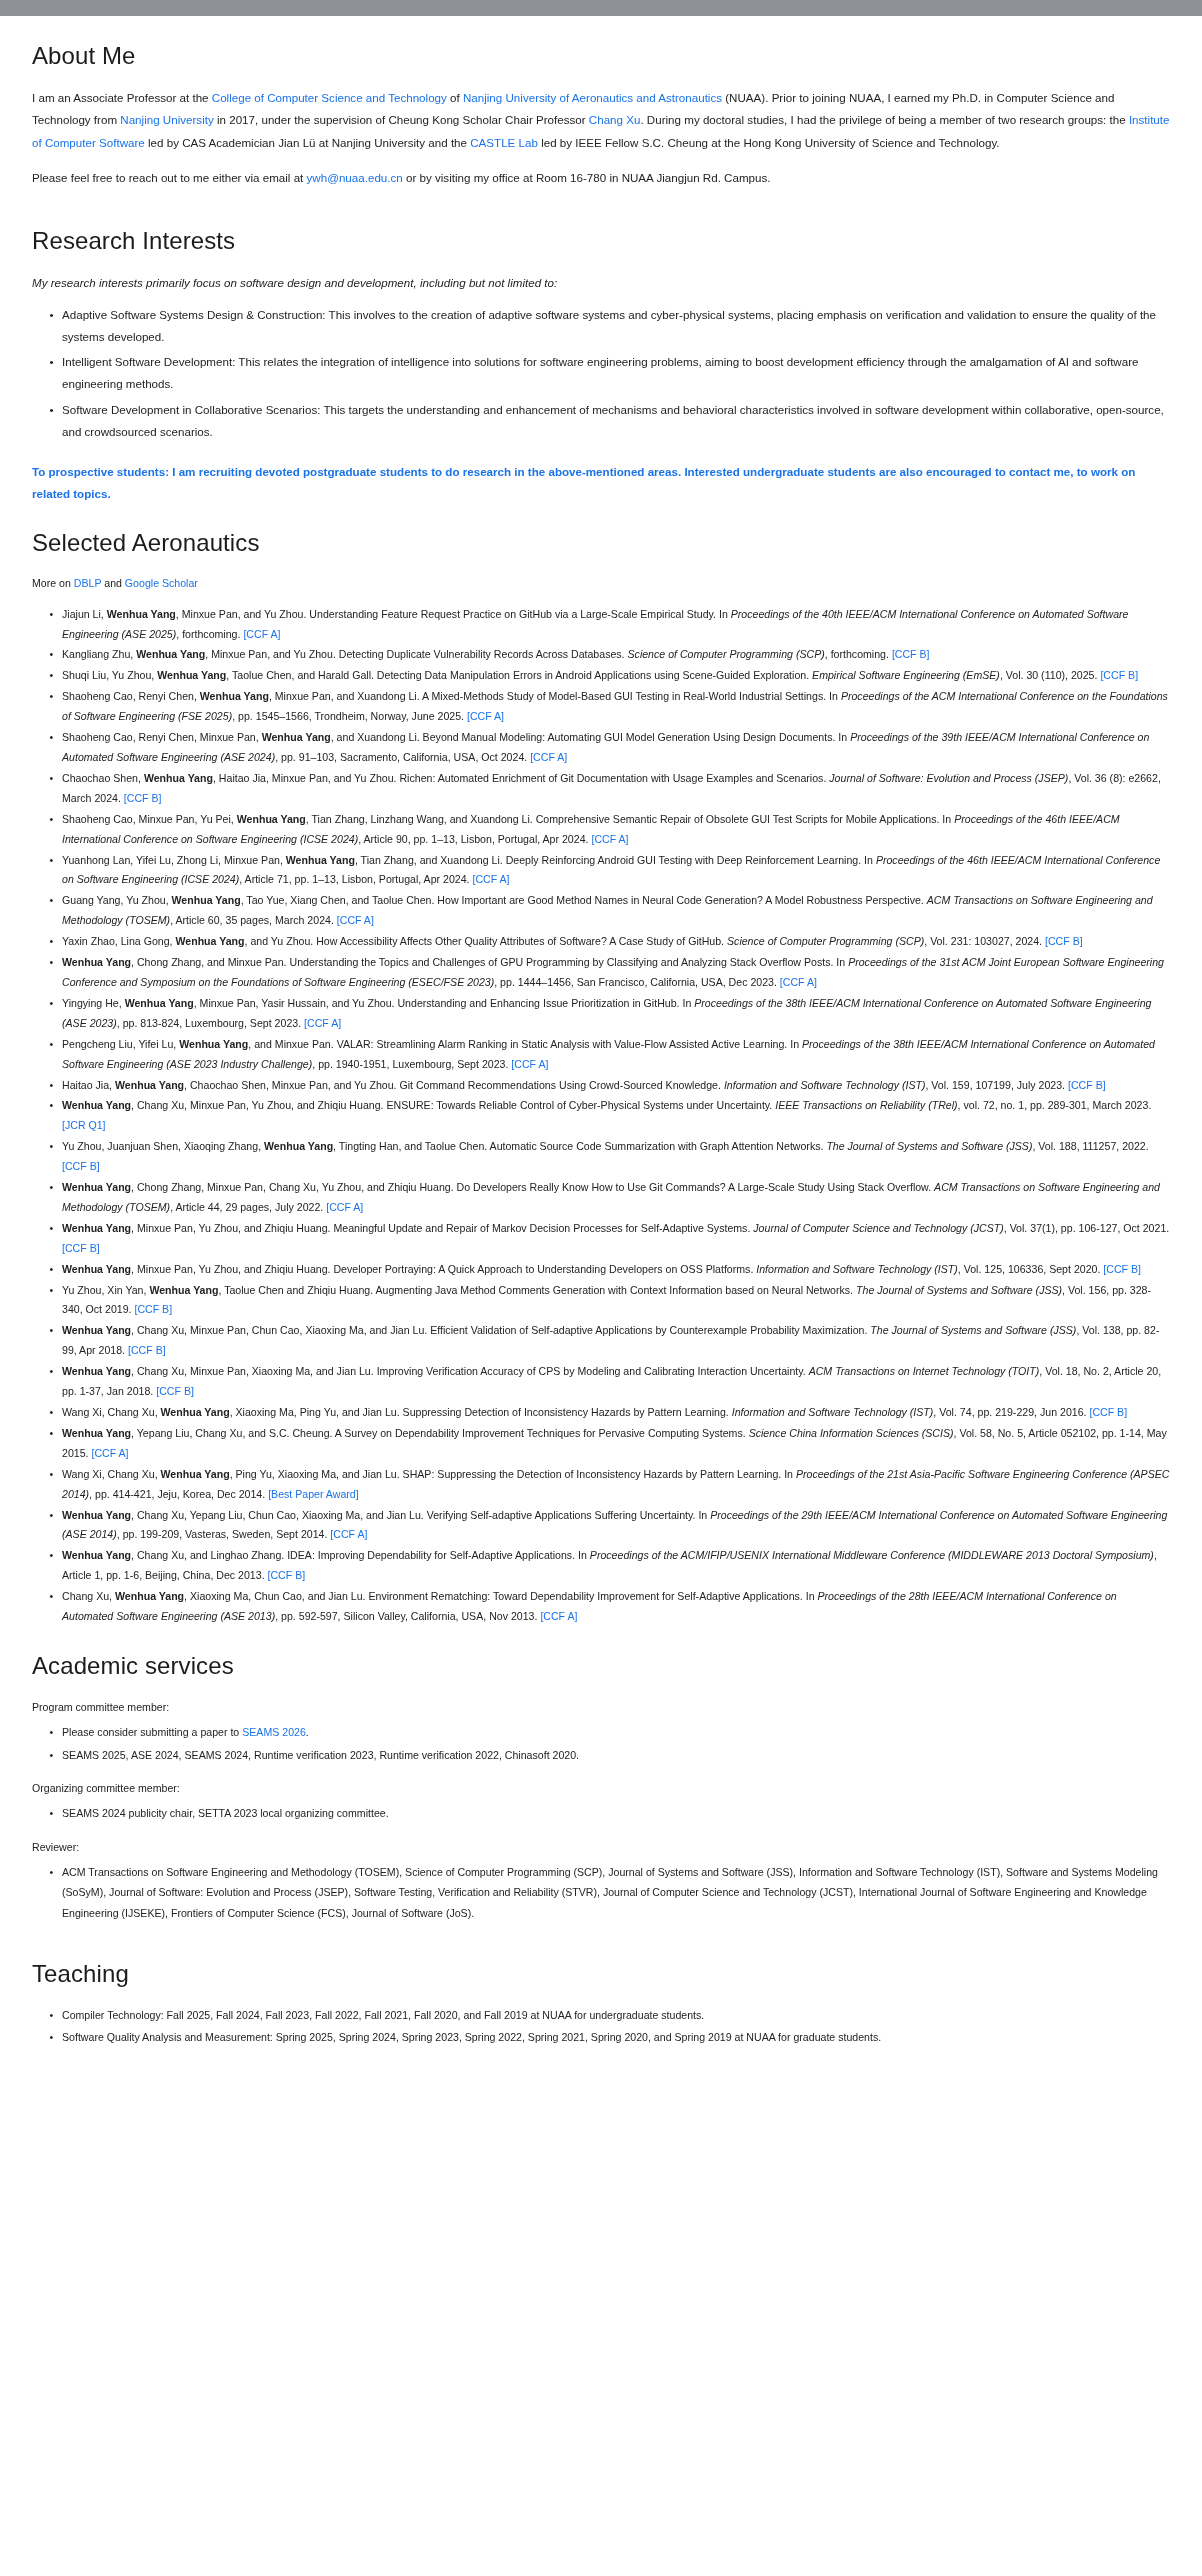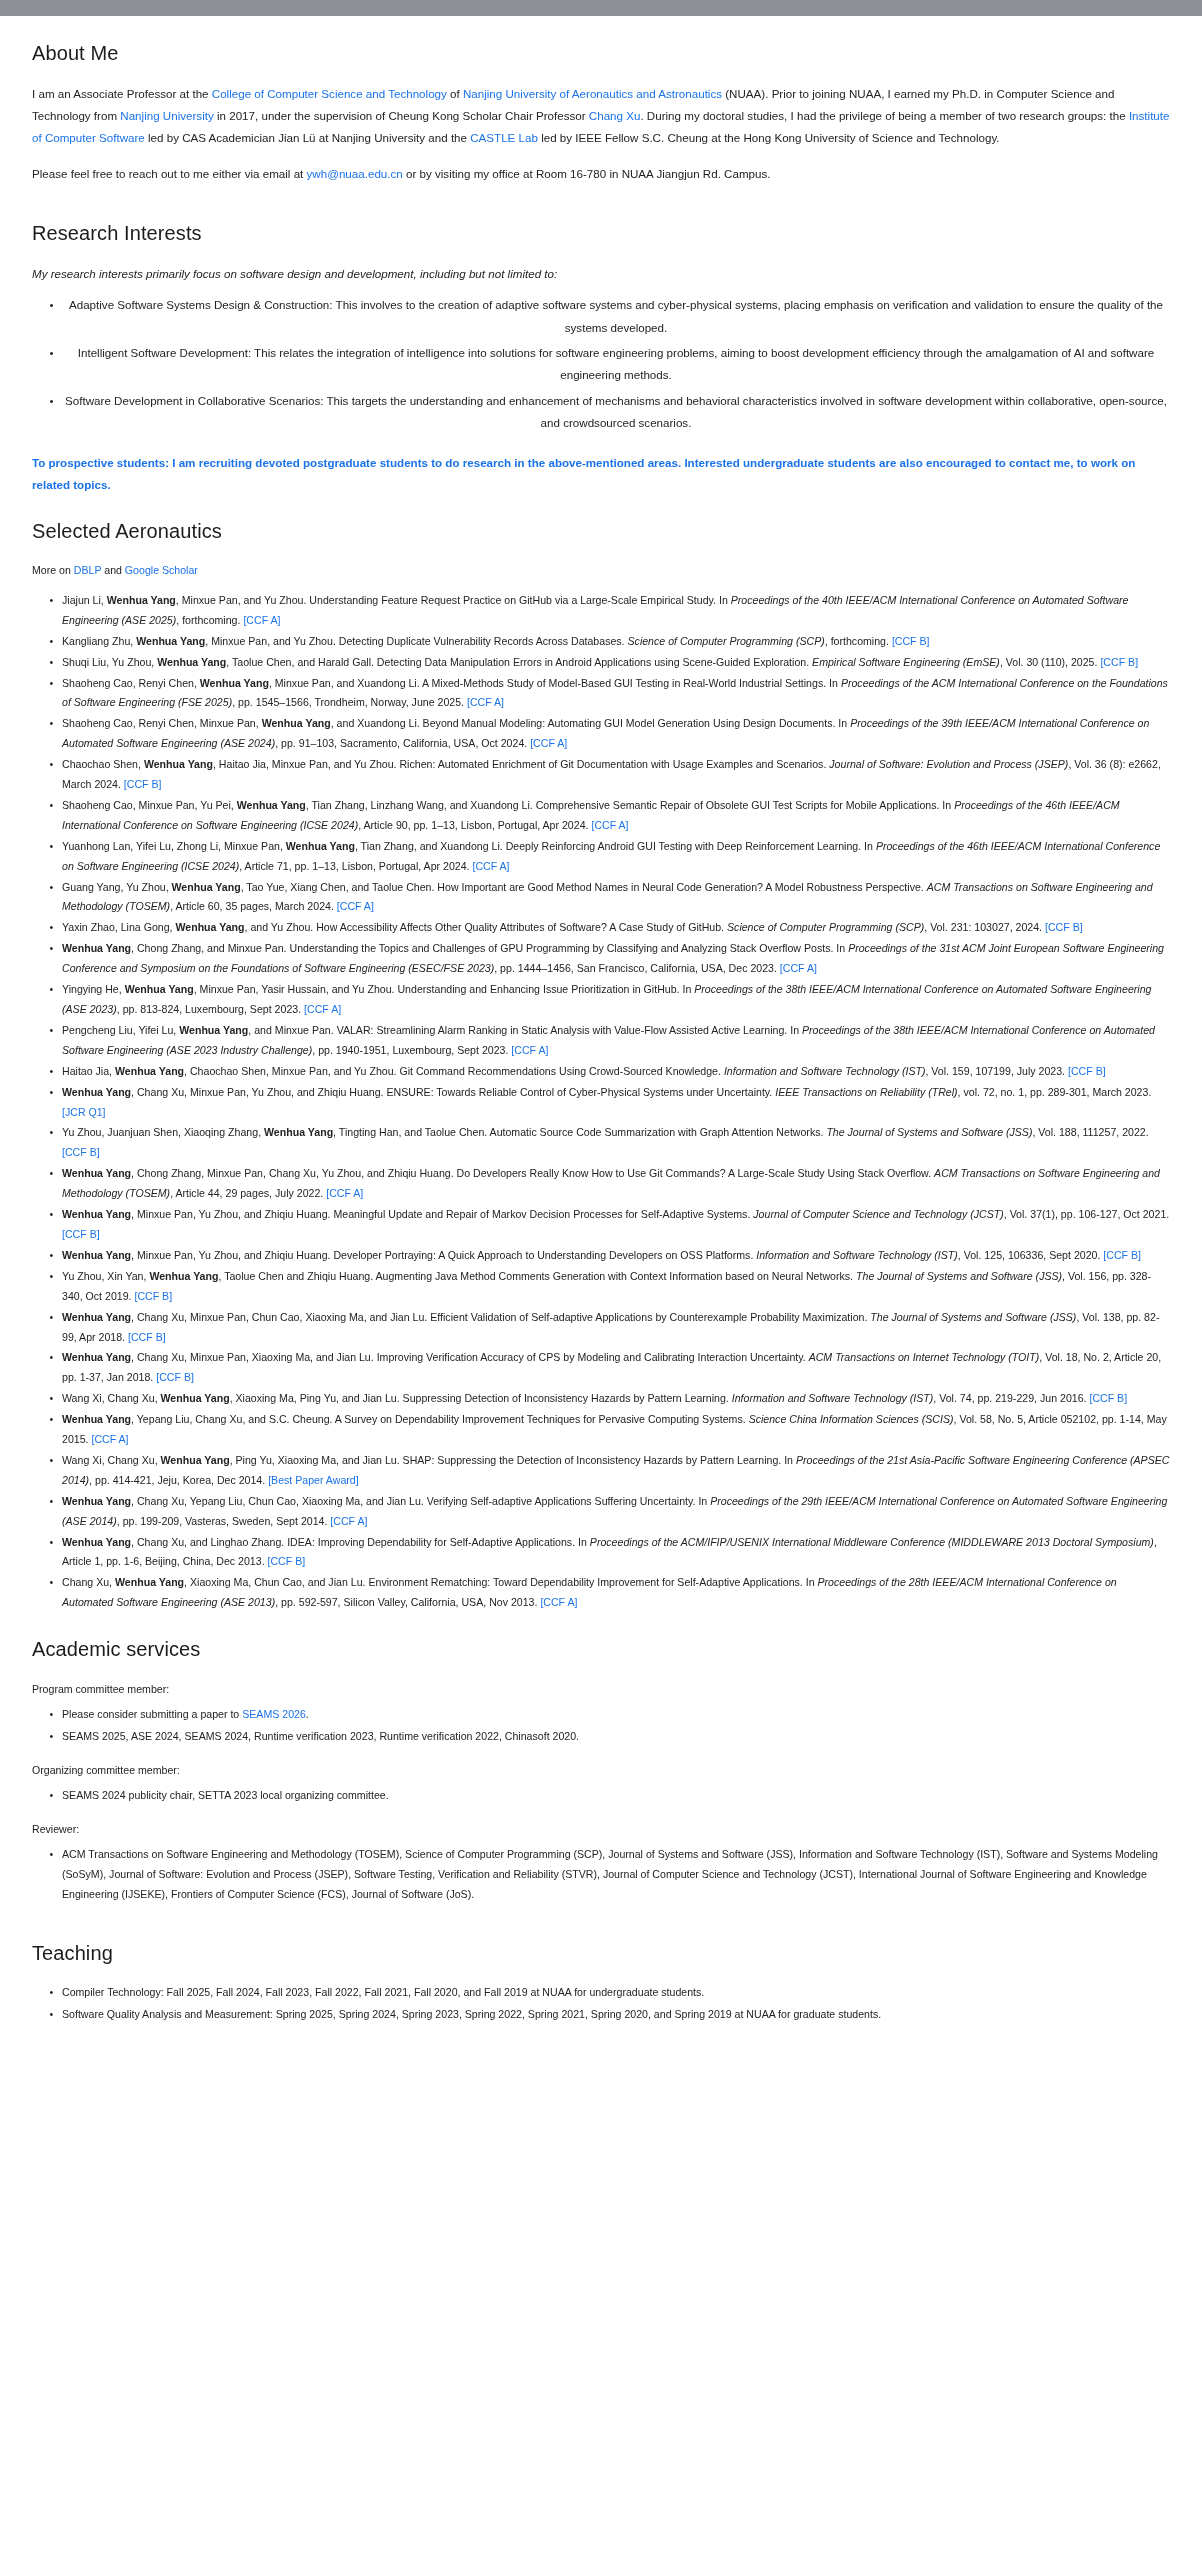--- a/index.html
+++ b/index.html
@@ -15,21 +15,21 @@
   .topbar {
     height: 16px;
     background: #8d9196;
     width: 100%;
   }
   .page {
     padding: 0 32px 41px 32px;
     max-width: 1203px;
   }
   h1.section-title {
-    font-size: 20px;
+    font-size: 24px;
     font-weight: 400;
     color: #1c1c1c;
     margin: 0;
     padding: 0;
     letter-spacing: 0.1px;
     line-height: 1.15;
   }
   .section {
     padding-top: 24px;
   }
@@ -55,21 +55,20 @@
     list-style: none;
   }
   ul.bullets > li {
     font-size: 11.6px;
     line-height: 1.92;
     color: #232323;
     margin-bottom: 3.1px;
     position: relative;
     padding-left: 0;
     max-width: 1108px;
-    text-align: center;
   }
   ul.bullets > li::before {
     content: "\2022";
     position: absolute;
     left: -12.4px;
     top: 0;
     font-size: 11.6px;
     color: #232323;
     line-height: 1.92;
   }

